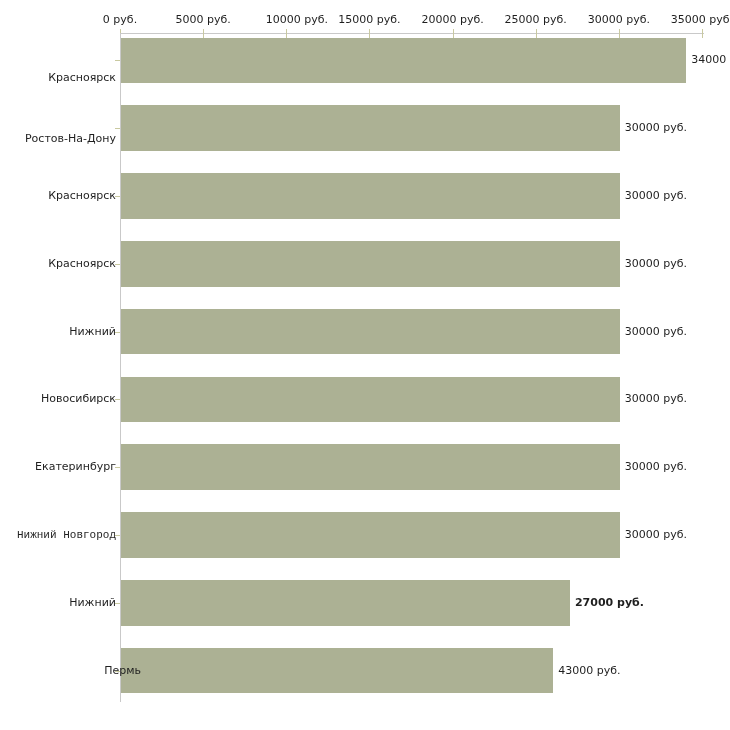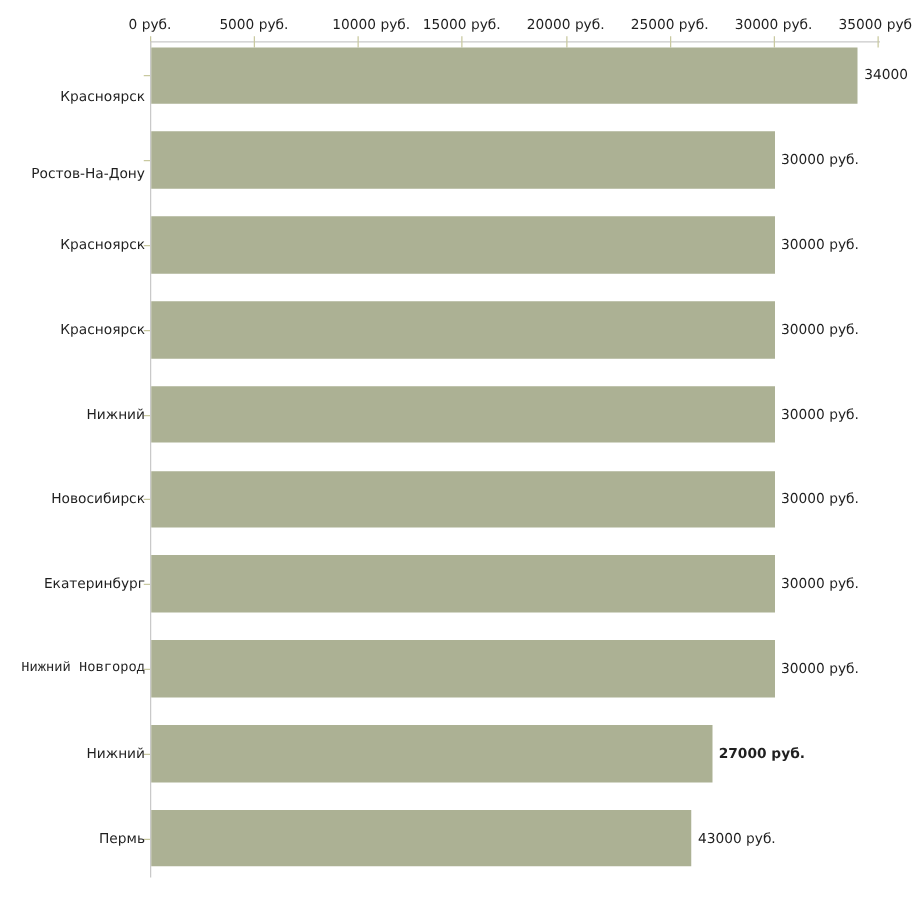--- a/index.html
+++ b/index.html
@@ -116,16 +116,16 @@
       <div class="bar" style="left: 121px; top: 512.2px; width: 498.857px; height: 45.6px; background: rgb(172, 177, 148);"></div>
       <div class="y-tick-mark" style="left: 115px; top: 535px;"></div>
       <div class="category-label" style="top: 528px; font-family: Liberation Mono, monospace;">Нижний Новгород</div>
       <div class="value-label" style="left: 624.857px; top: 528px;">30000 руб.</div>
       <div class="bar" style="left: 121px; top: 580px; width: 448.971px; height: 45.6px; background: rgb(172, 177, 148);"></div>
       <div class="y-tick-mark" style="left: 115px; top: 603px;"></div>
       <div class="category-label" style="top: 595.8px;">Нижний</div>
       <div class="value-label" style="left: 574.971px; top: 595.8px; font-weight: bold;">27000 руб.</div>
       <div class="bar" style="left: 121px; top: 647.8px; width: 432.343px; height: 45.6px; background: rgb(172, 177, 148);"></div>
       <div class="y-tick-mark" style="left: 115px; top: 671px;"></div>
-      <div class="category-label" style="top: 663.6px;">Пермь</div>
+      <div class="category-label" style="top: 663.6px; padding-left: 25px;">Пермь</div>
       <div class="value-label" style="left: 558.343px; top: 663.6px;">43000 руб.</div>
     </div>
 </div>
 
 </body></html>

